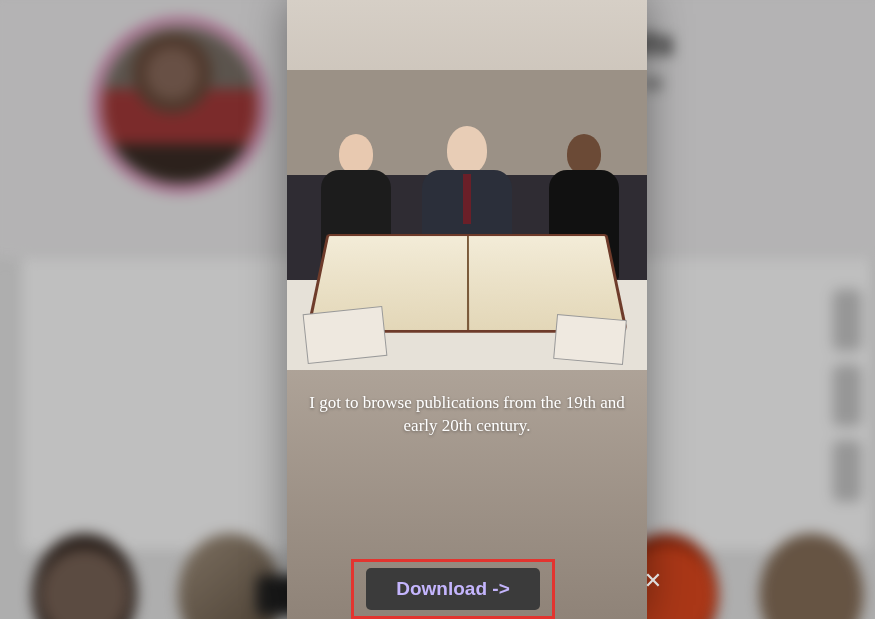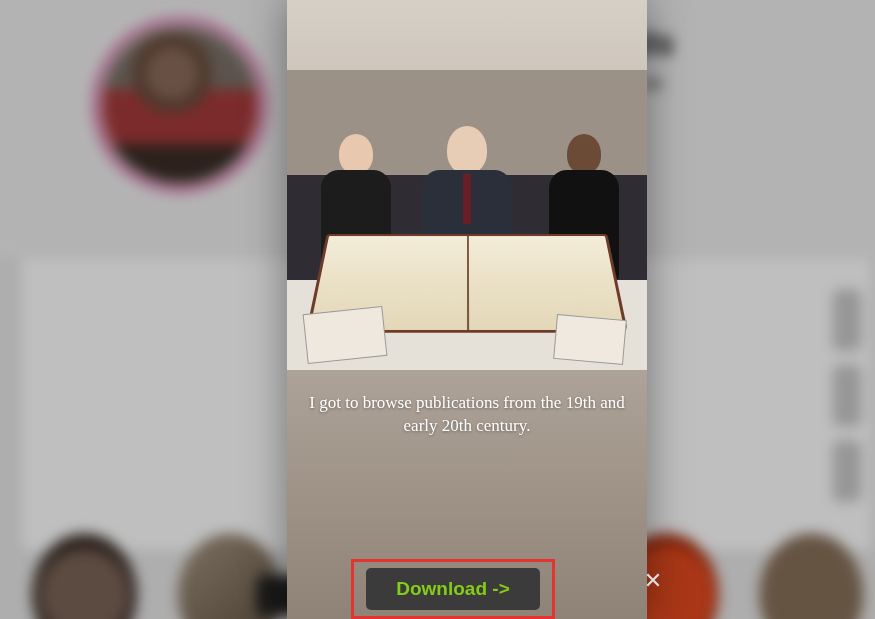--- a/index.html
+++ b/index.html
@@ -48,21 +48,21 @@
   .person .body { width:70px; height:110px; border-radius:18px 18px 4px 4px; margin-top:-4px; }
   .p1 { left:34px; } .p1 .head{ background:#e8c9b0;} .p1 .body{ background:#1c1c1c;}
   .p2 { left:135px; width:90px;} .p2 .head{ background:#e8cdb6; width:40px; height:48px;} .p2 .body{ width:90px; background:#2b2f3a;}
   .p2 .tie { position:absolute; left:50%; top:48px; transform:translateX(-50%); width:8px; height:50px; background:#6a1f28; }
   .p3 { right:28px; } .p3 .head{ background:#6b4a36;} .p3 .body{ background:#111;}
 
   .story-text { position:absolute; top:392px; left:22px; right:22px; text-align:center; color:#fff; font-family: Georgia, 'Times New Roman', serif; font-size:17px; line-height:1.35; text-shadow:0 1px 3px rgba(0,0,0,0.4); }
   .story-text p + p { margin-top:18px; }
 
   .download-wrap { position:absolute; bottom:0; left:64px; width:204px; height:60px; border:3px solid #e3342f; display:flex; align-items:center; justify-content:center; }
-  .download-btn { background:#3b3b3b; color:#84cc16; width:174px; height:42px; border:none; border-radius:5px; font-size:19px; font-weight:600; display:flex; align-items:center; justify-content:center; cursor:pointer; }
+  .download-btn { background:#3b3b3b; color:#c4b5fd; width:174px; height:42px; border:none; border-radius:5px; font-size:19px; font-weight:600; display:flex; align-items:center; justify-content:center; cursor:pointer; }
 
   .close-x { position:absolute; right:-20px; bottom:24px; width:28px; height:28px; color:#ddd; font-size:22px; line-height:28px; text-align:center; cursor:pointer; }
 
   .chip { position:absolute; top:570px; left:260px; width:80px; height:40px; background:#222; border-radius:6px; }
 </style>
 </head>
 <body>
 
 <div class="stage">
 

